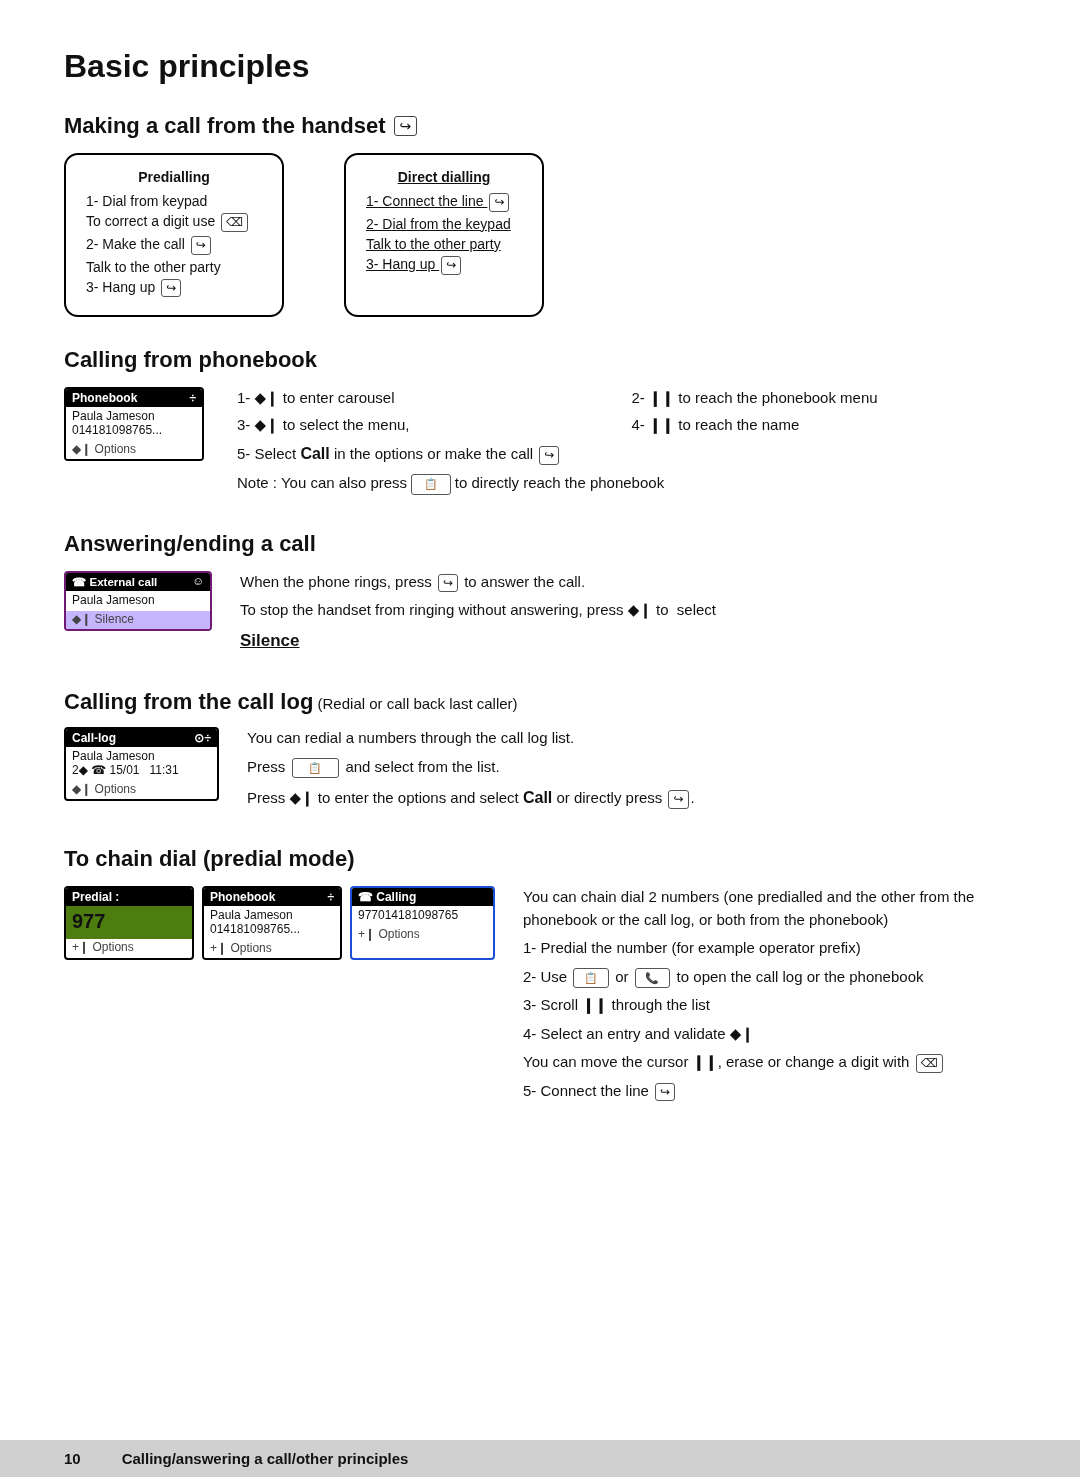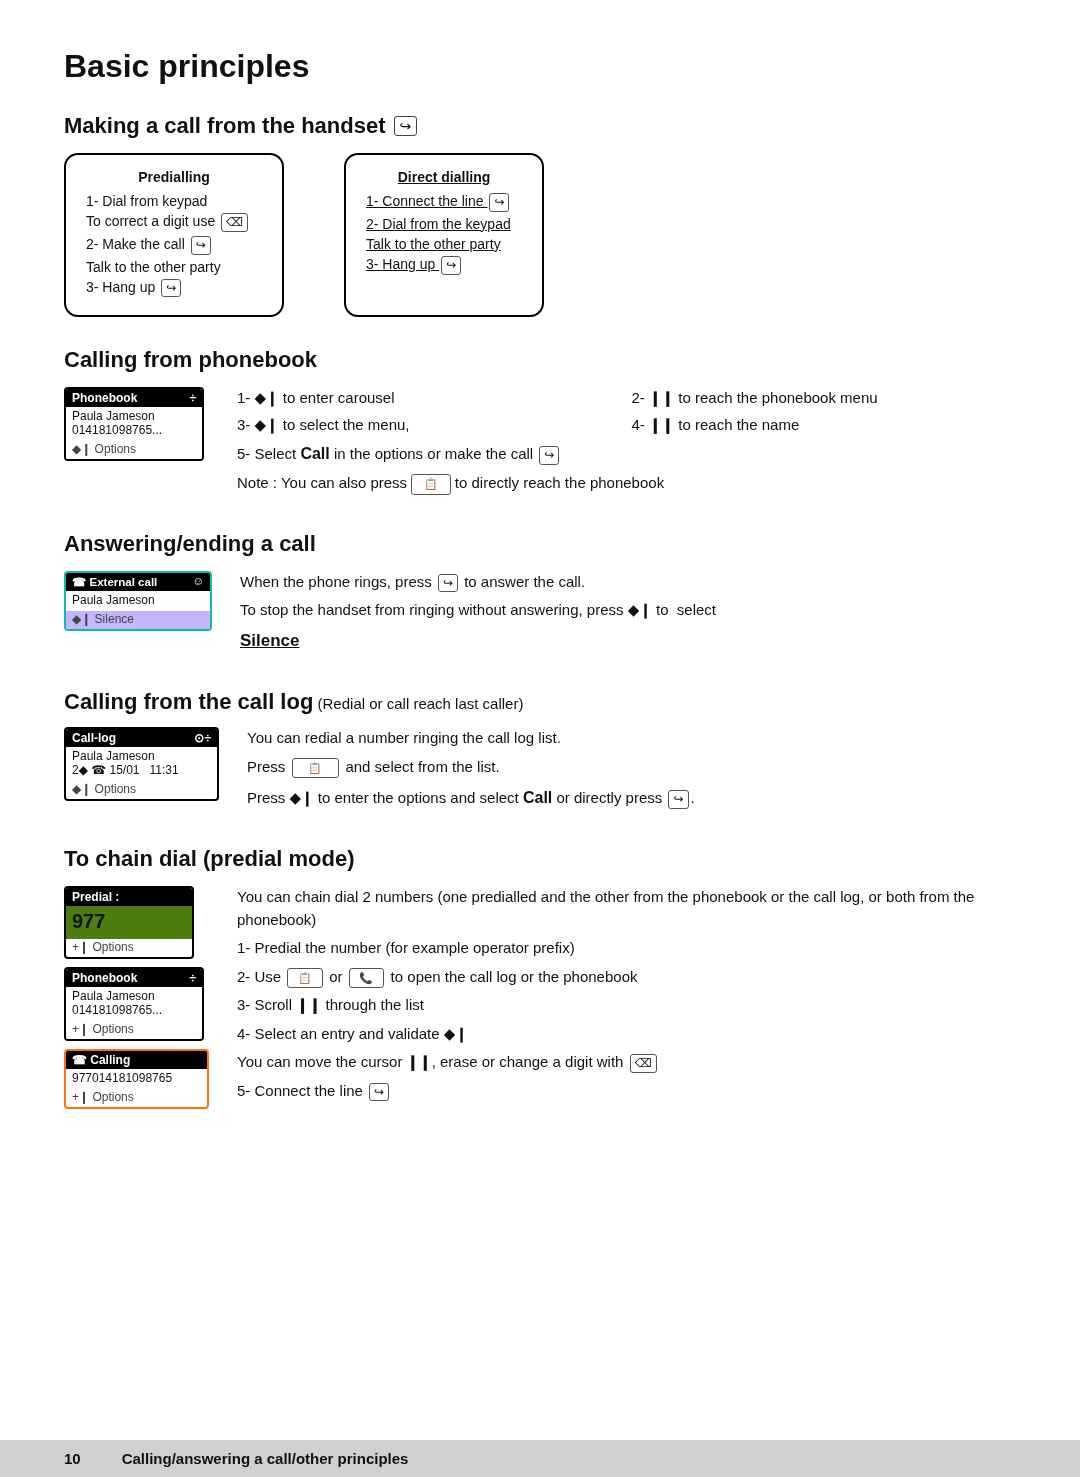--- a/index.html
+++ b/index.html
@@ -173,21 +173,21 @@
       padding: 2px 6px 4px 6px;
       background: #4d7c0f;
     }
     .predial-number {
       font-size: 20px;
       font-weight: bold;
       padding: 2px 0;
     }
     
     .calling-display {
-      border: 2px solid #f97316;
+      border: 2px solid #1d4ed8;
       border-radius: 4px;
       width: 145px;
       font-size: 12px;
       overflow: hidden;
       margin-bottom: 8px;
     }
     .calling-title {
       background: #000;
       color: #fff;
       padding: 2px 6px;
@@ -229,21 +229,21 @@
     .heading-icon {
       display: inline-block;
       border: 1.5px solid #444;
       border-radius: 3px;
       padding: 1px 5px;
       font-size: 14px;
       vertical-align: middle;
     }
     
     .extcall-display {
-      border: 2px solid #14b8a6;
+      border: 2px solid #701a75;
       border-radius: 4px;
       width: 148px;
       font-size: 12px;
       overflow: hidden;
       margin-bottom: 8px;
     }
     .extcall-title {
       background: #000;
       color: #fff;
       padding: 2px 6px;
@@ -259,22 +259,22 @@
     .extcall-footer {
       padding: 1px 6px 3px 6px;
       background: #c4b5fd;
     }
     .options-text {
       font-size: 12px;
       color: #444;
     }
     .chain-displays {
       display: flex;
-      flex-direction: column;
-      gap: 0;
+      flex-direction: row;
+      gap: 8px;
     }
   </style>
 </head>
 <body>
 
 <div class="page">
 
   <h1>Basic principles</h1>
 
   <div class="section">
@@ -350,37 +350,37 @@
       <div class="instructions-col">
         <div class="instr-line">When the phone rings, press <span class="icon-inline">↪</span> to answer the call.</div>
         <div class="instr-line">To stop the handset from ringing without answering, press ◆❙ to&nbsp; select</div>
         <div class="instr-line"><span class="silence-bold">Silence</span></div>
       </div>
     </div>
   </div>
 
   <div class="section">
     <h2 style="display:inline;">Calling from the call log</h2>
-    <span style="font-size:15px; font-weight:normal;"> (Redial or call reach last caller)</span>
+    <span style="font-size:15px; font-weight:normal;"> (Redial or call back last caller)</span>
     <div style="margin-top:12px;" class="section-with-display">
       <div class="display-col">
         <div class="calllog-display">
           <div class="calllog-title">
             <span>Call-log</span>
             <span>⊙÷</span>
           </div>
           <div class="calllog-body">
             <div>Paula Jameson</div>
             <div>2◆ ☎  15/01&nbsp;&nbsp; 11:31</div>
           </div>
           <div class="options-text" style="padding:1px 6px 3px 6px;">◆❙ Options</div>
         </div>
       </div>
       <div class="instructions-col">
-        <div class="instr-line">You can redial a number ringing the call log list.</div>
+        <div class="instr-line">You can redial a numbers through the call log list.</div>
         <div class="instr-line">Press <span style="display:inline-block;border:1.5px solid #555;border-radius:3px;padding:1px 16px;margin:0 2px;font-size:11px;vertical-align:middle;">📋</span> and select from the list.</div>
         <div class="instr-line" style="margin-top:8px;">Press ◆❙ to enter the options and select <span class="bold-call">Call</span> or directly press <span class="icon-inline">↪</span>.</div>
       </div>
     </div>
   </div>
 
   <div class="section">
     <h2>To chain dial (predial mode)</h2>
     <div class="section-with-display">
       <div class="display-col chain-displays">

